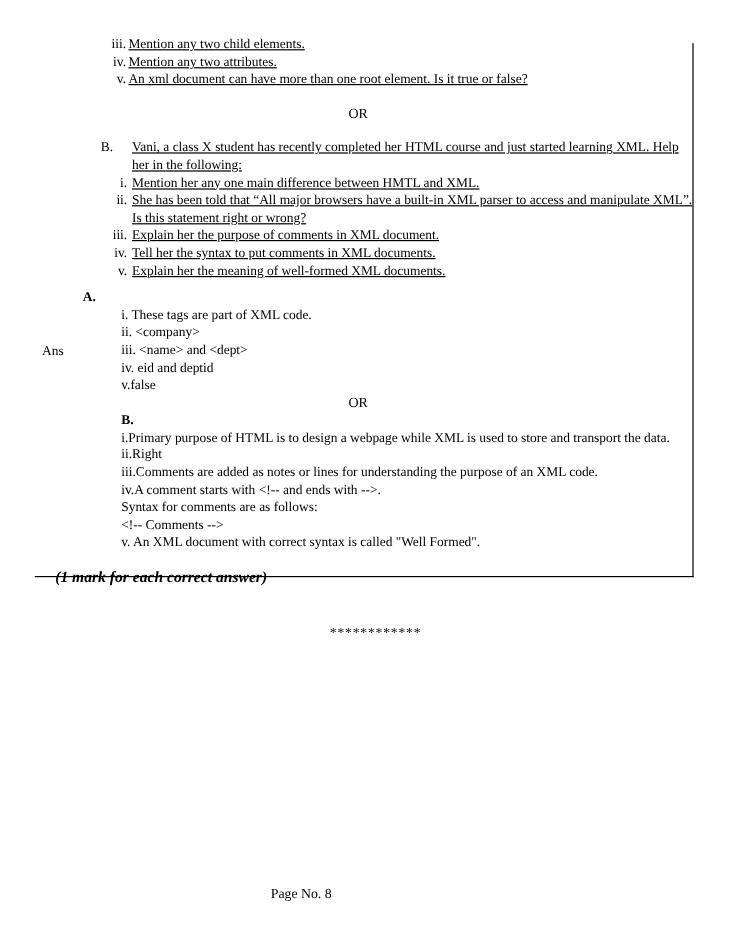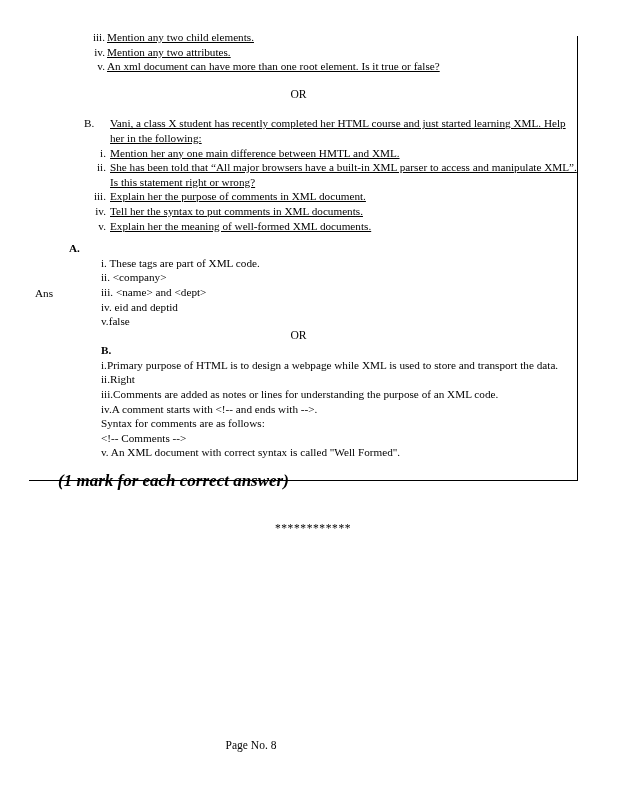--- a/index.html
+++ b/index.html
@@ -120,23 +120,22 @@
     font-size: 11.2px;
     line-height: 14.6px;
     margin-left: 32px;
   }
   .bold { font-weight: bold; }
 
   .marks {
     padding-left: 46px;
     font-weight: bold;
     font-style: italic;
-    font-size: 17px;
-    line-height: 14.6px;
-    margin-left: 12px;
+    font-size: 13px;
+    line-height: 14.6px;
   }
 
   
   .asterisks {
     position: absolute;
     left: 0;
     top: 522px;
     width: 626px;
     text-align: center;
     font-size: 11.5px;

